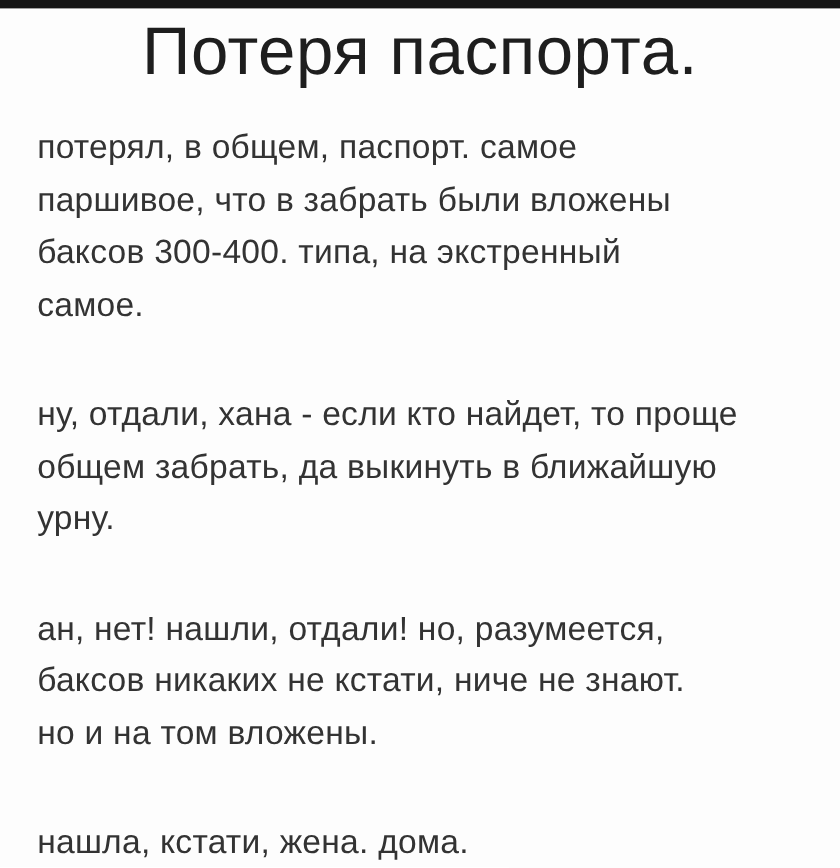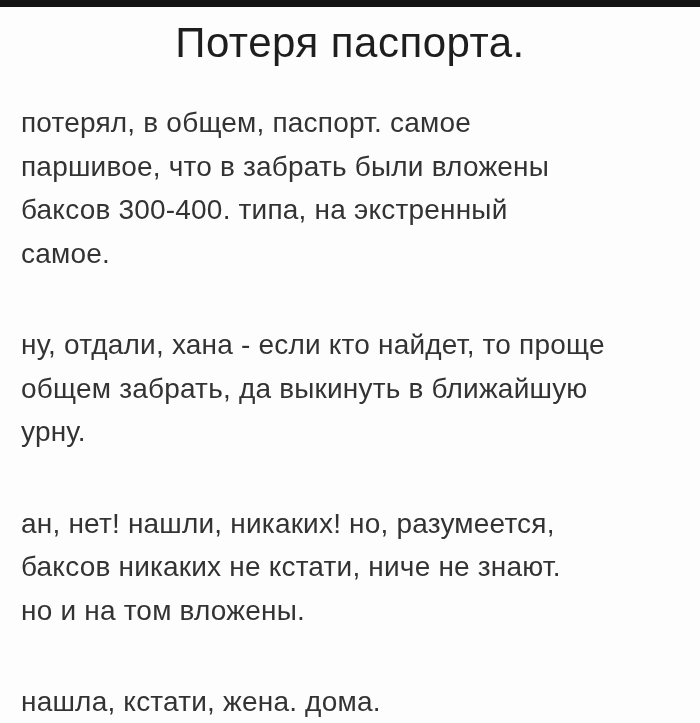--- a/index.html
+++ b/index.html
@@ -16,28 +16,28 @@
     font-family: "Liberation Sans", "DejaVu Sans", sans-serif;
   }
   .top-bar {
     width: 100%;
     height: 7px;
     background: #151515;
   }
   .title {
     margin: 10px 0 0 0;
     text-align: center;
-    font-size: 42px;
+    font-size: 56px;
     line-height: 52px;
     font-weight: 400;
     color: #1e1e1e;
     letter-spacing: 0.5px;
   }
   .content {
-    padding: 0 30px 0 21px;
+    padding: 0 30px 0 31px;
   }
   .paragraph {
     margin: 0 0 48px 0;
   }
   .paragraph.first {
     margin-top: 32px;
   }
   .paragraph.last {
     margin-bottom: 0;
     margin-top: 13px;
@@ -68,21 +68,21 @@
       <div class="line">самое.</div>
     </div>
 
     <div class="paragraph">
       <div class="line">ну, отдали, хана - если кто найдет, то проще</div>
       <div class="line">общем забрать, да выкинуть в ближайшую</div>
       <div class="line">урну.</div>
     </div>
 
     <div class="paragraph">
-      <div class="line">ан, нет! нашли, никаких! но, разумеется,</div>
+      <div class="line">ан, нет! нашли, отдали! но, разумеется,</div>
       <div class="line">баксов никаких не кстати, ниче не знают.</div>
       <div class="line">но и на том вложены.</div>
     </div>
 
     <div class="paragraph last">
       <div class="line">нашла, кстати, жена. дома.</div>
     </div>
 
   </div>
 </div>

